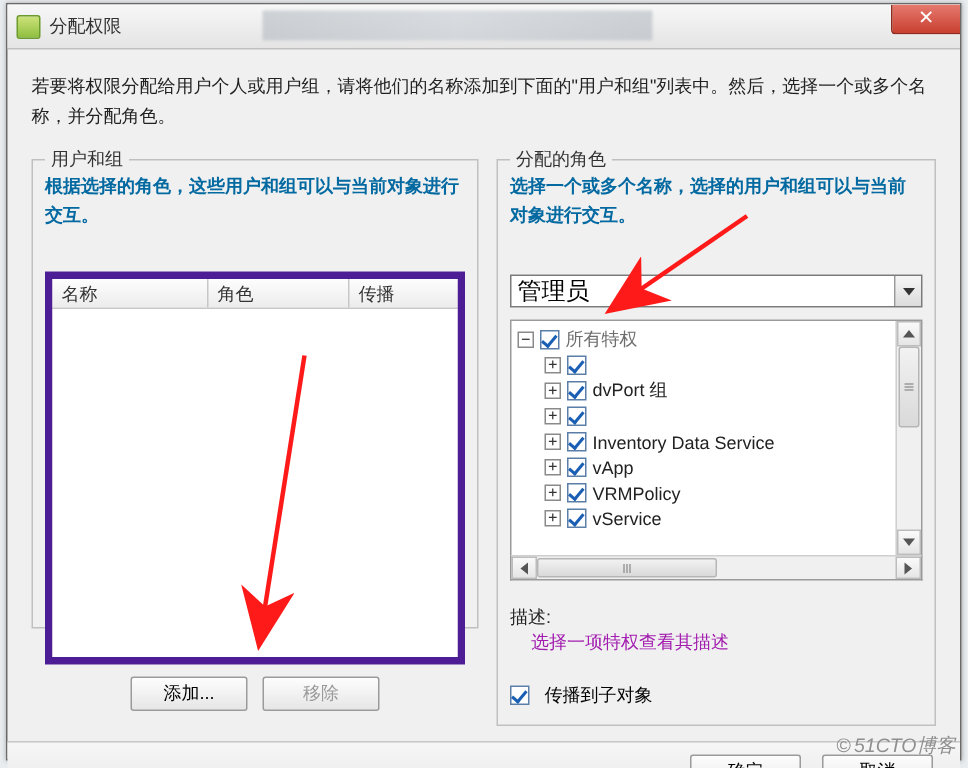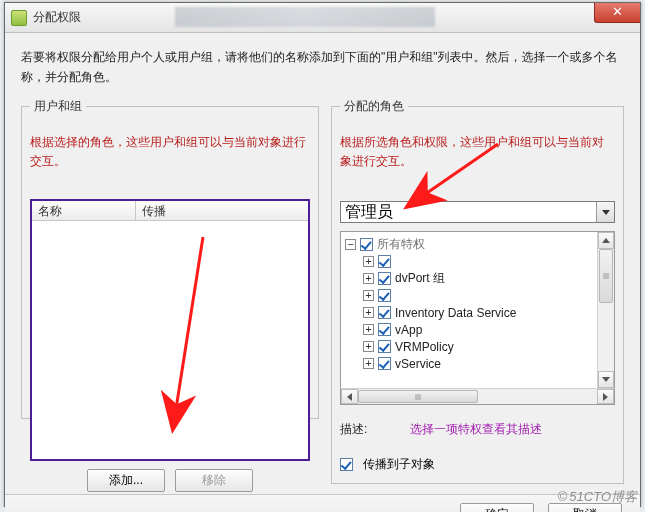--- a/index.html
+++ b/index.html
@@ -77,25 +77,25 @@
   .panel-legend {
     position: absolute;
     top: -9px; left: 8px;
     background: #f0f0f0;
     padding: 0 4px;
     font-size: 12px;
     color: #333;
   }
   .panel.left  { width: 298px; height: 313px; }
   .panel.right { width: 293px; height: 378px; }
-  .panel-desc { color: #b91c1c; line-height: 1.6; margin-top: 18px; margin-bottom: 8px; }
+  .panel-desc { color: #0369a1; line-height: 1.6; margin-top: 0; margin-bottom: 8px; font-weight: bold; }
 
   
   .listview {
-    border: 2px solid #4c1d95;
+    border: 5px solid #4c1d95;
     background: #fff;
     height: 262px;
     margin-top: 28px;
     display: flex;
     flex-direction: column;
   }
   .listview-header {
     display: flex;
     background: linear-gradient(#fdfdfd,#ececec);
     border-bottom: 1px solid #c7c7c7;
@@ -232,21 +232,21 @@
     margin-right:4px; cursor:pointer;
   }
   .chk.checked::after{
     content:""; width:8px; height:4px;
     border-left:2px solid #1a5fb4; border-bottom:2px solid #1a5fb4;
     transform: rotate(-50deg) translate(0px,-1px);
   }
   .tree-label{ color:#222; }
   .tree-label.root-lbl{ color:#6d6d6d;text-align:right; }
 
-  .desc-row { display:flex; margin-top:16px; }
+  .desc-row { display:flex; margin-top:16px;flex-direction:column; }
   .desc-row .k{ width:56px; color:#222; }
   .desc-row .v{ color:#a21caf; margin-left:14px;}
 
   .propagate { margin-top:18px; display:flex; align-items:center; gap:6px; }
 
   
   .dialog-footer {
     border-top:1px solid #c7c7c7;
     background:linear-gradient(#f6f6f6,#e7e7e7);
     height:40px;
@@ -283,34 +283,35 @@
 
     <div class="panels">
 
       <div class="panel left">
         <div class="panel-legend">用户和组</div>
         <div class="panel-desc">根据选择的角色，这些用户和组可以与当前对象进行交互。</div>
 
         <div class="listview">
           <div class="listview-header">
             <div class="col name">名称</div>
+            <div class="col role">角色</div>
             <div class="col prop">传播</div>
           </div>
           <div class="listview-body"></div>
         </div>
 
         <div class="btn-row">
           <button class="btn">添加...</button>
           <button class="btn" disabled="">移除</button>
         </div>
       </div>
 
       <div class="panel right">
         <div class="panel-legend">分配的角色</div>
-        <div class="panel-desc">根据所选角色和权限，这些用户和组可以与当前对象进行交互。</div>
+        <div class="panel-desc">选择一个或多个名称，选择的用户和组可以与当前对象进行交互。</div>
 
         <div class="role-select">
           <input type="text" value="管理员" style="">
           <div class="dd-btn">
             <div class="tri-down"></div>
           </div>
         </div>
 
         <div class="tree-wrap">
           <div class="tree-scroll">

